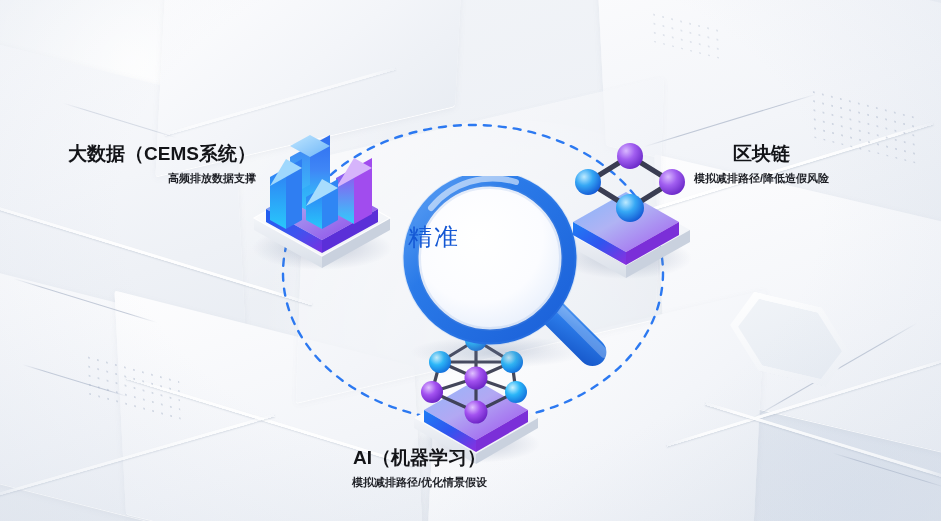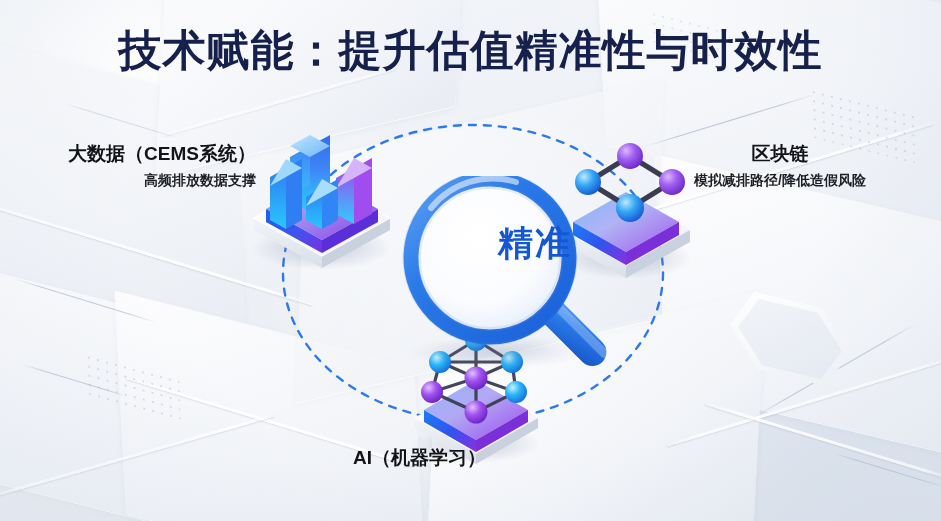--- a/index.html
+++ b/index.html
@@ -75,21 +75,21 @@
   
   .label-block { position: absolute; }
   .label-title {
     font-size: 19px;
     font-weight: bold;
     color: #131418;
     white-space: nowrap;
     line-height: 1.25;
   }
   .label-sub {
-    font-size: 14px;
+    font-size: 11px;
     font-weight: bold;
     color: #1d1f25;
     white-space: nowrap;
     line-height: 1.35;
     margin-top: 5px;
   }
   #label-bigdata { left: 68px; top: 142px; text-align: right; }
   #label-bigdata .label-sub { text-align: right; }
   #label-blockchain { left: 694px; top: 142px; text-align: center; }
   #label-ai { left: 0; top: 446px; width: 839px; text-align: center; }
@@ -101,23 +101,23 @@
   
   .node { position: absolute; }
   .node svg { display: block; overflow: visible; }
 
   
   #magnifier { position: absolute; left: 398px; top: 176px; }
   #mag-text {
     position: absolute;
     left: 0; top: 0;
     width: 164px;
-    text-align: right;
-    font-size: 35px;
-    font-weight: bold;
+    text-align: left;
+    font-size: 24px;
+    font-weight: normal;
     color: #1357d4;
     line-height: 1.06;
     letter-spacing: 2px;
   }
   #mag-text div { white-space: nowrap; }
 </style>
 </head>
 <body>
 
 <div id="slide">
@@ -169,21 +169,20 @@
                 transform: skewY(16deg) rotate(-3deg);
                 clip-path: polygon(22% 0%, 78% 0%, 100% 50%, 78% 100%, 22% 100%, 0% 50%);
                 border:none;
                 background: linear-gradient(150deg,#f1f4f8,#e6ebf2);
                 box-shadow:none;"></div>
 
     <div class="glow" style="left:-80px; top:-80px; width:1101px; height:681px; border-radius:0;
                 background: radial-gradient(ellipse at 50% 42%, rgba(255,255,255,0) 45%, rgba(206,215,229,.45) 100%);"></div>
   </div>
 
-  <div id="title">技术赋能：提升估值精准性与时效性</div>
 
   <svg id="connector" width="941" height="521">
     <ellipse cx="473" cy="273" rx="190" ry="148" fill="none" stroke="#1a6ef0" stroke-width="2.4" stroke-dasharray="7 8" stroke-linecap="round" opacity="0.92"></ellipse>
   </svg>
 
   <div class="node" id="node-bigdata" style="left:238px; top:108px;">
     <svg width="170" height="170" viewBox="0 0 170 170">
       <defs>
         <linearGradient id="baseTopBD" x1="0" y1="0" x2="1" y2="1">
           <stop offset="0%" stop-color="#ffffff"></stop>
@@ -449,15 +448,16 @@
     <div class="label-sub">高频排放数据支撑</div>
   </div>
 
   <div class="label-block" id="label-blockchain">
     <div class="label-title">区块链</div>
     <div class="label-sub">模拟减排路径/降低造假风险</div>
   </div>
 
   <div class="label-block" id="label-ai">
     <div class="label-title">AI（机器学习）</div>
+    <div class="label-sub">模拟减排路径/优化情景假设</div>
   </div>
 
 </div>
 
 </body></html>

